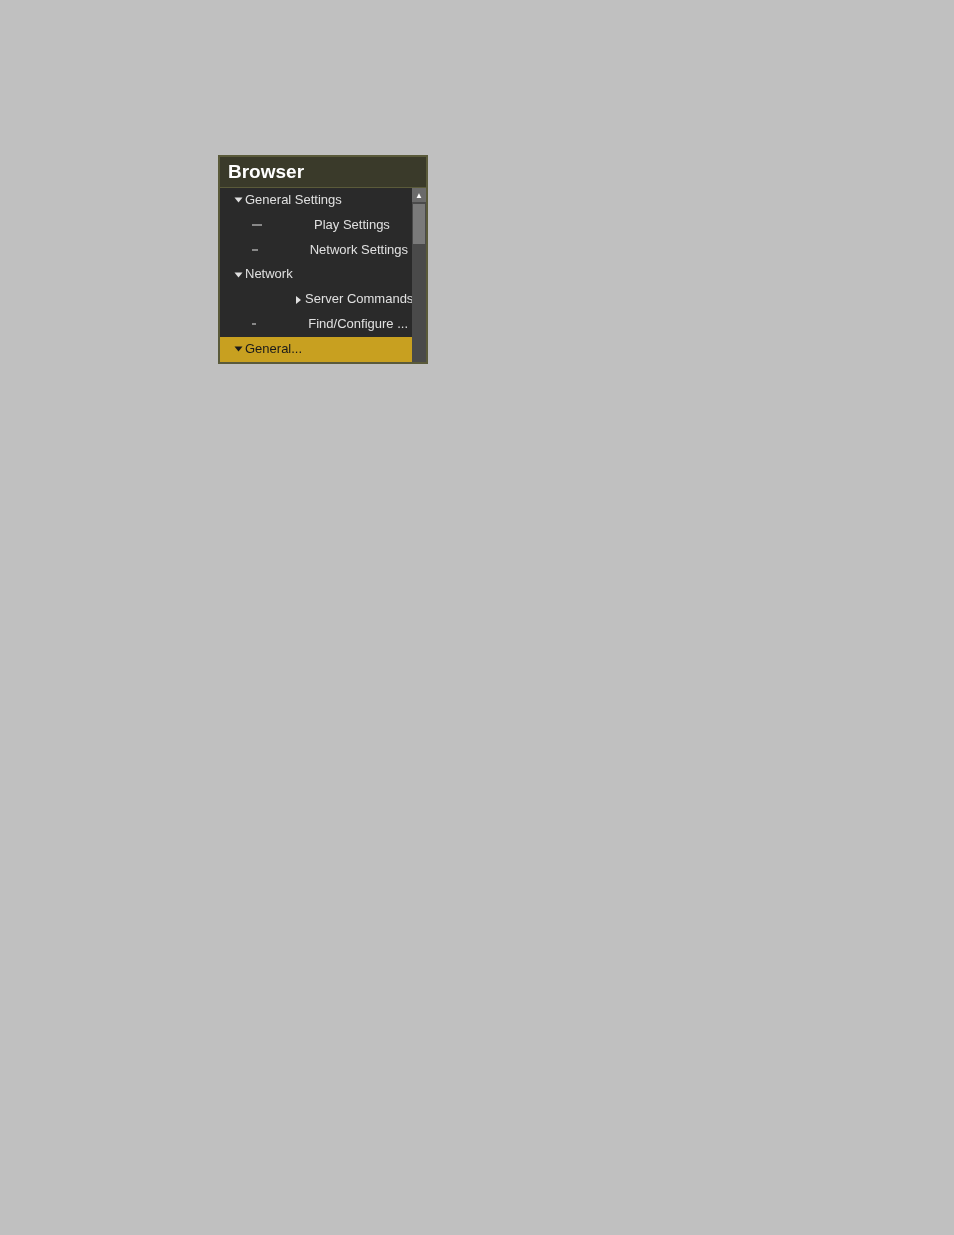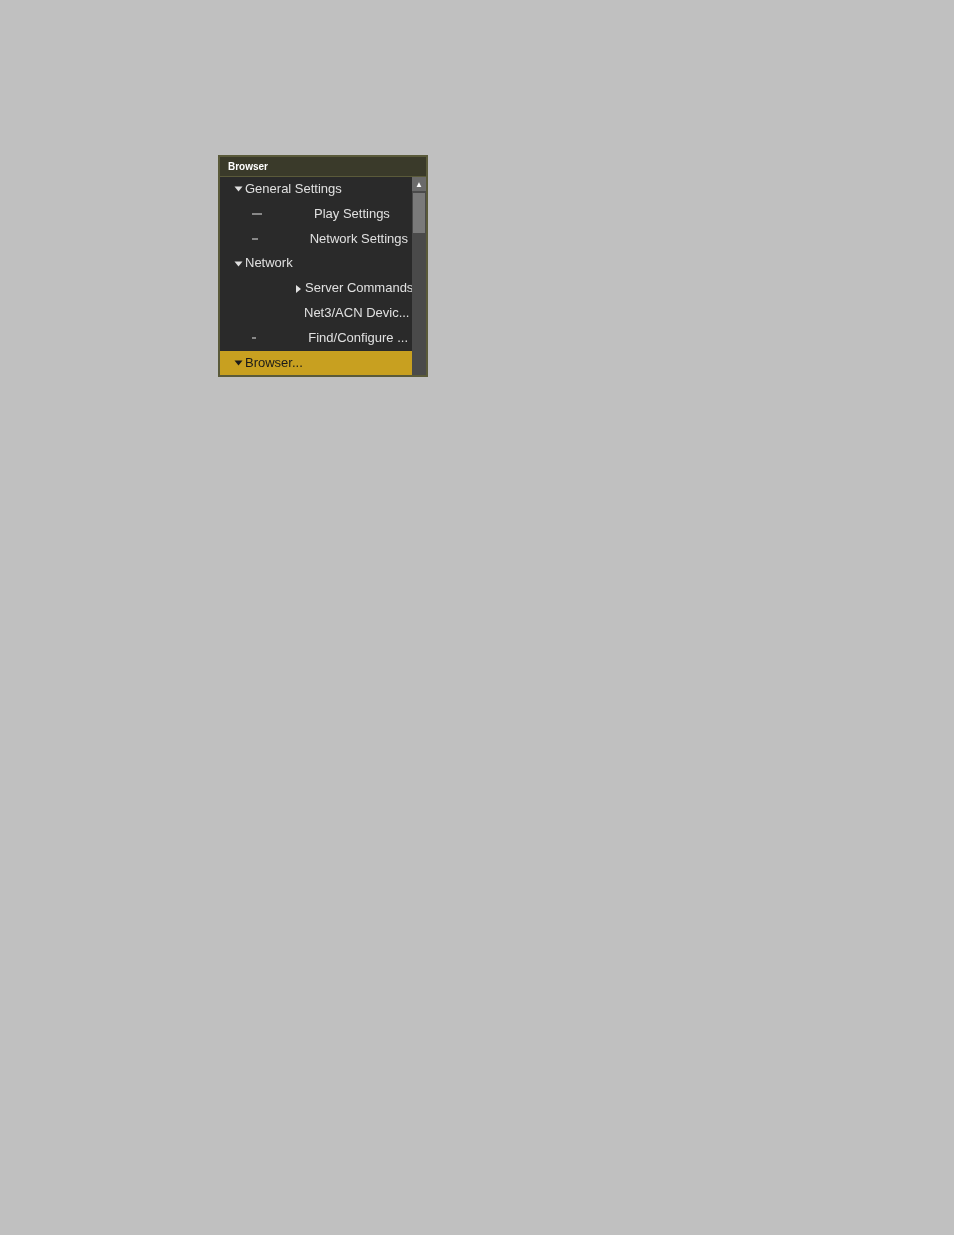--- a/index.html
+++ b/index.html
@@ -22,21 +22,21 @@
       top: 155px;
       width: 210px;
       background-color: #2a2a2a;
       border: 2px solid #5a5a3a;
     }
 
     .browser-title {
       background-color: #3a3a2a;
       color: #ffffff;
       font-weight: bold;
-      font-size: 10px;
+      font-size: 19px;
       padding: 4px 8px;
       border-bottom: 1px solid #5a5a3a;
     }
 
     .tree-container {
       display: flex;
       flex-direction: row;
       background-color: #2a2a2a;
     }
 
@@ -175,33 +175,29 @@
         <span class="item-label">Network</span>
       </div>
 
       <div class="tree-item indent-3">
         <span class="arrow-right"></span>
         <span class="item-label">Server Commands</span>
       </div>
 
 
 
-      <div class="tree-item indent-2">
-        <span class="dash-connector"></span>
-        <span class="item-label">Net3/ACN Devic...</span>
-      </div>
 
       <div class="tree-item indent-2">
         <span class="dash-connector"></span>
         <span class="item-label">Find/Configure ...</span>
       </div>
 
       <div class="tree-item indent-1 selected">
         <span class="arrow-down" style="border-left-color:#1a1a1a;"></span>
-        <span class="item-label">Browser...</span>
+        <span class="item-label">General...</span>
       </div>
 
     </div>
     <div class="scrollbar">
       <div class="scroll-up">▲</div>
       <div class="scroll-thumb"></div>
     </div>
   </div>
 </div>
 

